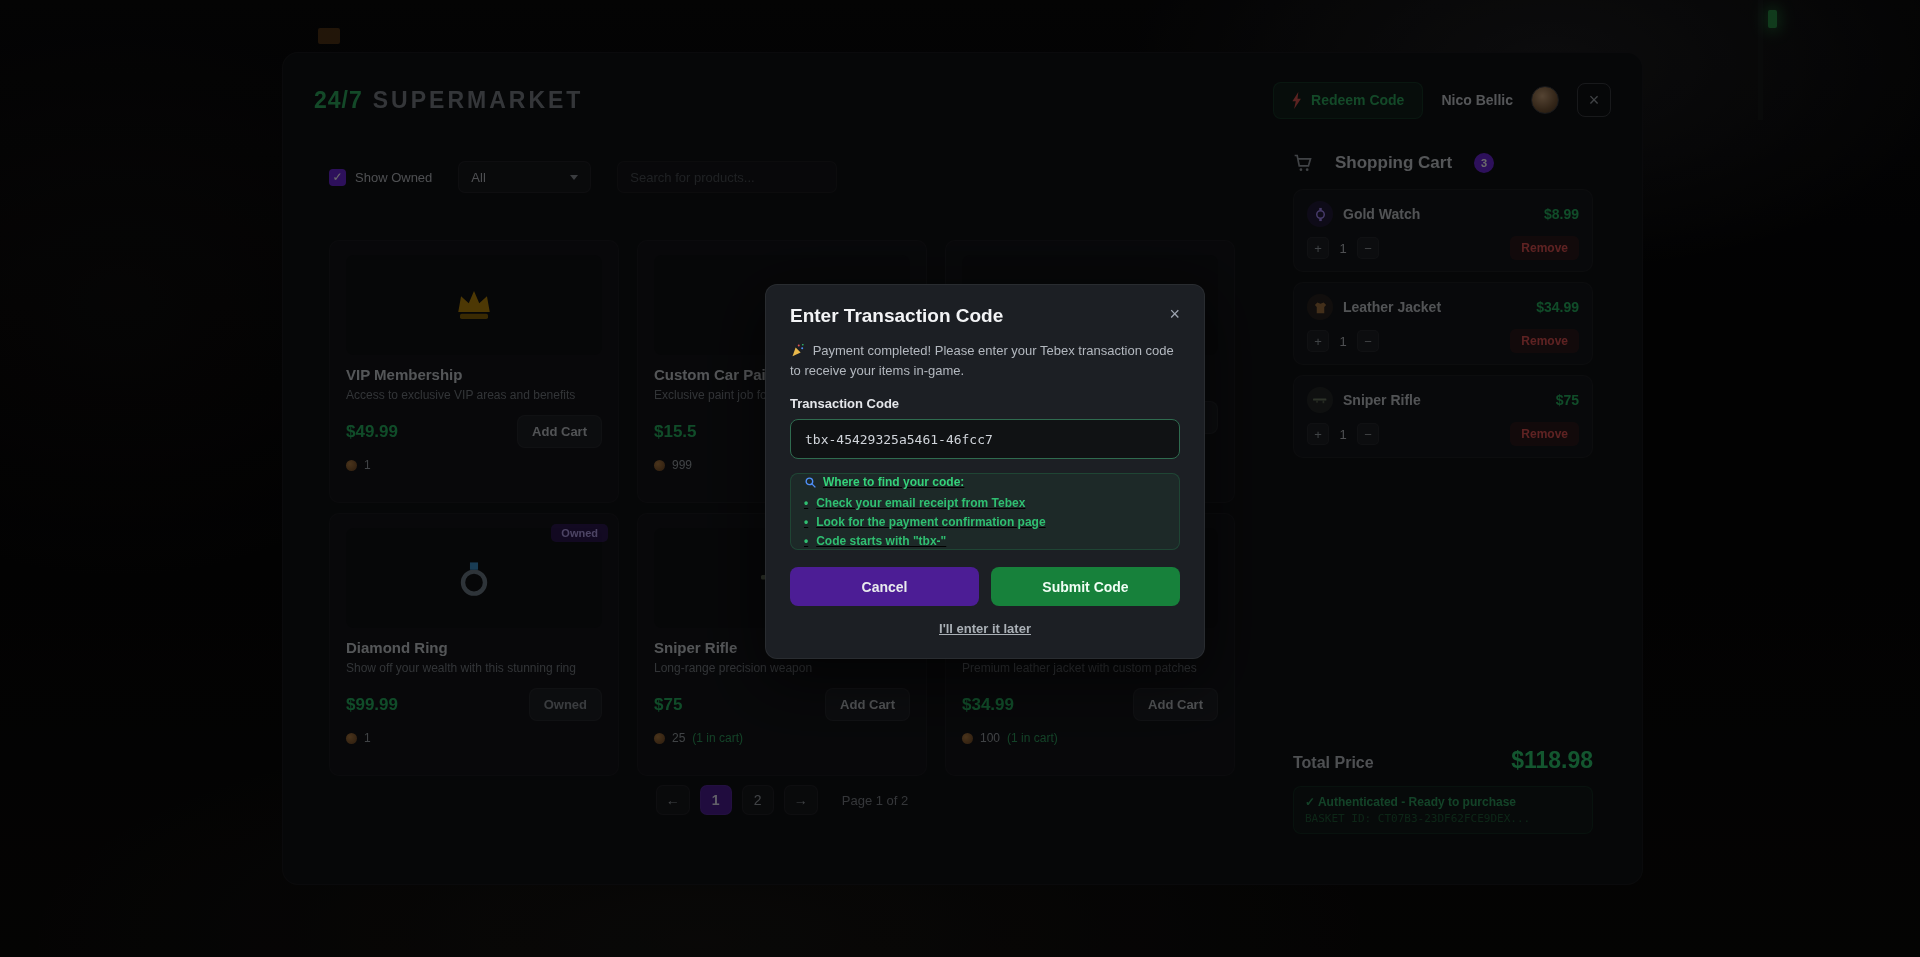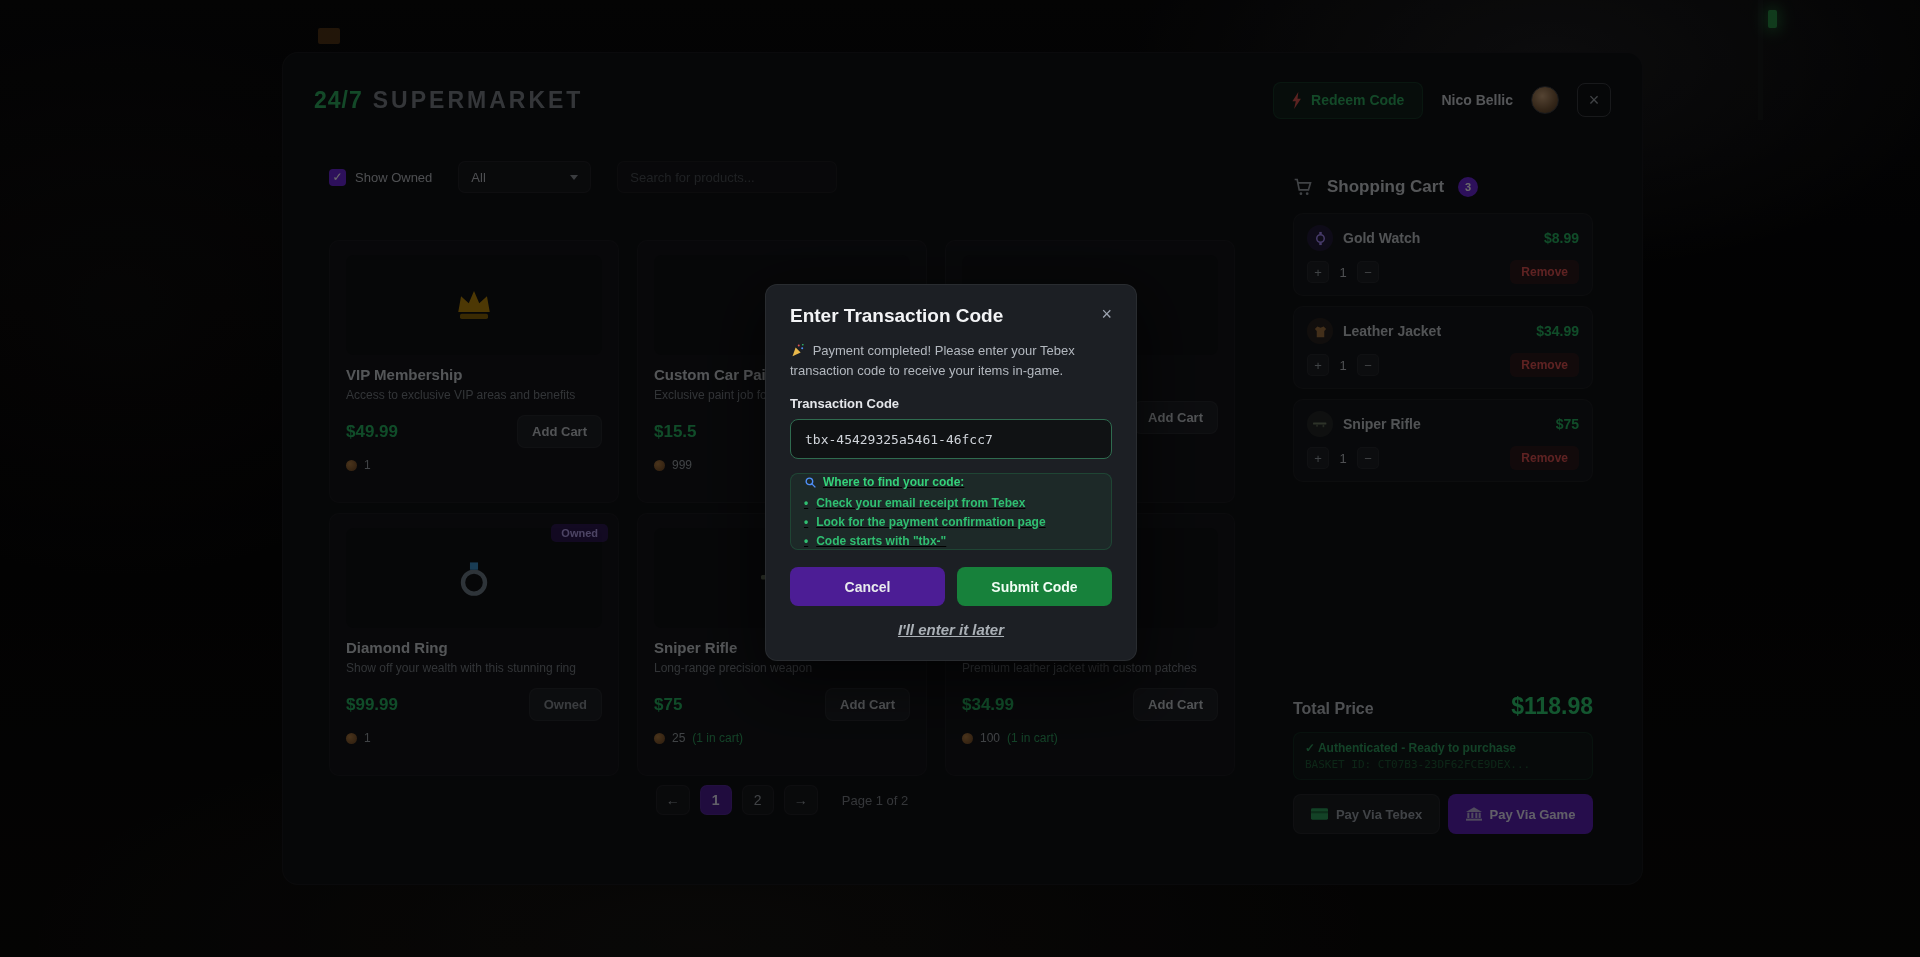--- a/index.html
+++ b/index.html
@@ -65,21 +65,21 @@
     font-size:11px;font-weight:700;padding:3px 10px;border-radius:5px;}
 
   .pagination{position:absolute;left:46px;top:732px;width:906px;display:flex;align-items:center;justify-content:center;gap:10px;}
   .pg-btn{min-width:32px;height:30px;border-radius:7px;background:#17181c;border:1px solid rgba(255,255,255,.05);
     color:#9aa0a6;font-size:14px;display:flex;align-items:center;justify-content:center;padding:0 9px;cursor:pointer;}
   .pg-btn.active{background:#4c1d95;color:#e7e2f7;font-weight:700;}
   .pg-info{color:#7d8288;font-size:13px;margin-left:14px;}
 
   
   .cart{position:absolute;right:49px;top:100px;bottom:50px;width:300px;display:flex;flex-direction:column;}
-  .cart-hdr{display:flex;align-items:center;gap:14px;margin-top:24px;}
+  .cart-hdr{display:flex;align-items:center;gap:22px;}
   .cart-title{color:#c9cdd2;font-size:17px;font-weight:800;}
   .cart-badge{width:20px;height:20px;border-radius:50%;background:var(--accent-purple,#6d28d9);color:#fff;
     font-size:11px;font-weight:700;display:flex;align-items:center;justify-content:center;}
   .cart-items{margin-top:16px;display:flex;flex-direction:column;gap:10px;}
   .citem{background:#15171b;border:1px solid rgba(255,255,255,.035);border-radius:10px;padding:11px 13px;}
   .citem-top{display:flex;align-items:center;gap:10px;}
   .citem-ic{width:26px;height:26px;border-radius:50%;background:rgba(124,58,237,.15);display:flex;align-items:center;justify-content:center;}
   .citem-name{color:#c2c6cb;font-size:14px;font-weight:700;flex:1;}
   .citem-price{color:#27b562;font-size:14px;font-weight:800;}
   .citem-bot{margin-top:9px;display:flex;align-items:center;gap:9px;}
@@ -97,41 +97,41 @@
   .basket-line{margin-top:3px;color:#1f5c38;font-size:11px;font-family:"DejaVu Sans Mono",monospace;
     white-space:nowrap;overflow:hidden;}
   .pay-row{margin-top:14px;display:flex;gap:8px;}
   .pay-btn{flex:1;height:40px;border-radius:8px;border:none;display:flex;align-items:center;justify-content:center;gap:8px;
     font-size:13px;font-weight:800;cursor:pointer;}
   .pay-tebex{background:#1b1d21;border:1px solid rgba(255,255,255,.05);color:#9aa0a7;}
   .pay-game{background:#5b21b6;color:#e7e2f7;}
 
   
   .backdrop{position:fixed;left:0;top:0;width:1920px;height:957px;background:rgba(0,0,0,.58);z-index:50;}
-  .modal{position:fixed;left:765px;top:284px;width:372px;z-index:60;background:#1c1f24;border-radius:12px;
+  .modal{position:fixed;left:765px;top:284px;width:440px;z-index:60;background:#1c1f24;border-radius:12px;
     border:1px solid rgba(255,255,255,.06);box-shadow:0 20px 60px rgba(0,0,0,.6);padding:20px 24px 22px;}
   .modal-hdr{display:flex;align-items:flex-start;justify-content:space-between;}
   .modal-title{color:#f3f4f6;font-size:19px;font-weight:800;}
   .modal-close{background:none;border:none;color:#9ca3af;font-size:18px;cursor:pointer;line-height:1;}
   .modal-msg{margin-top:14px;color:#b3b8bf;font-size:13px;line-height:1.55;}
   .modal-msg svg{vertical-align:-3px;margin-right:4px;}
   .input-label{margin-top:15px;color:#e5e7eb;font-size:13px;font-weight:700;}
   .code-input{margin-top:8px;width:100%;height:40px;background:#101214;border:1px solid #2f6b4f;border-radius:8px;
     padding:16px 14px;color:#d1d5db;font-size:13px;font-family:"DejaVu Sans Mono",monospace;outline:none;}
   .hint-box{margin-top:14px;background:rgba(46,204,113,.06);border:1px solid rgba(46,204,113,.18);border-radius:8px;padding:1px 13px;text-decoration:underline;}
   .hint-title{display:flex;align-items:center;gap:6px;color:#34d27a;font-size:12px;font-weight:800;}
   .hint-list{margin-top:7px;list-style:none;}
   .hint-list li{display:flex;gap:8px;color:#2fbf71;font-size:12px;font-weight:600;margin-top:5px;}
   .hint-list li::before{content:"•";color:#2fbf71;}
   .modal-btns{margin-top:17px;display:flex;gap:12px;}
   .mbtn{flex:1;height:39px;border-radius:8px;border:none;font-size:14px;font-weight:800;cursor:pointer;}
   .mbtn-cancel{background:#4c1d95;color:#e8eaed;}
   .mbtn-submit{background:#17813b;color:#f0fdf4;}
-  .later-link{display:block;margin:15px auto 0;background:none;border:none;color:#aab0b6;font-size:15px;font-weight:600;
-    text-decoration:underline;cursor:pointer;font-style:italic;}
+  .later-link{display:block;margin:15px auto 0;background:none;border:none;color:#aab0b6;font-size:13px;font-weight:600;
+    text-decoration:underline;cursor:pointer;}
 </style>
 </head>
 <body>
 
 <div class="scene">
   <div class="scene-pole"></div>
   <div class="scene-glow-green"></div>
   <div class="scene-amber"></div>
 </div>
 
@@ -375,40 +375,20 @@
     <div class="total-row">
       <span class="total-label">Total Price</span>
       <span class="total-value">$118.98</span>
     </div>
 
     <div class="auth-box">
       <div class="auth-line">✓ Authenticated - Ready to purchase</div>
       <div class="basket-line">BASKET ID: CT07B3-23DF62FCE9DEX...</div>
     </div>
 
-    <div class="pay-row">
-      <button class="pay-btn pay-tebex">
-        <svg width="17" height="12" viewBox="0 0 24 16">
-            <rect width="24" height="16" rx="2" fill="#2e9e5b"></rect>
-            <rect y="4" width="24" height="3" fill="#1d6e3e"></rect>
-          </svg>
-        <span>Pay Via Tebex</span>
-      </button>
-      <button class="pay-btn pay-game">
-        <svg width="16" height="14" viewBox="0 0 24 20">
-            <path d="M12 0L24 7H0z" fill="#beb3de"></path>
-            <rect x="2" y="8" width="3" height="8" fill="#beb3de"></rect>
-            <rect x="8" y="8" width="3" height="8" fill="#beb3de"></rect>
-            <rect x="14" y="8" width="3" height="8" fill="#beb3de"></rect>
-            <rect x="19" y="8" width="3" height="8" fill="#beb3de"></rect>
-            <rect y="17" width="24" height="3" fill="#beb3de"></rect>
-          </svg>
-        <span>Pay Via Game</span>
-      </button>
-    </div>
   </div>
 </div>
 
 <div class="backdrop"></div>
 
 <div class="modal">
   <div class="modal-hdr">
     <div class="modal-title">Enter Transaction Code</div>
     <button class="modal-close">×</button>
   </div>

